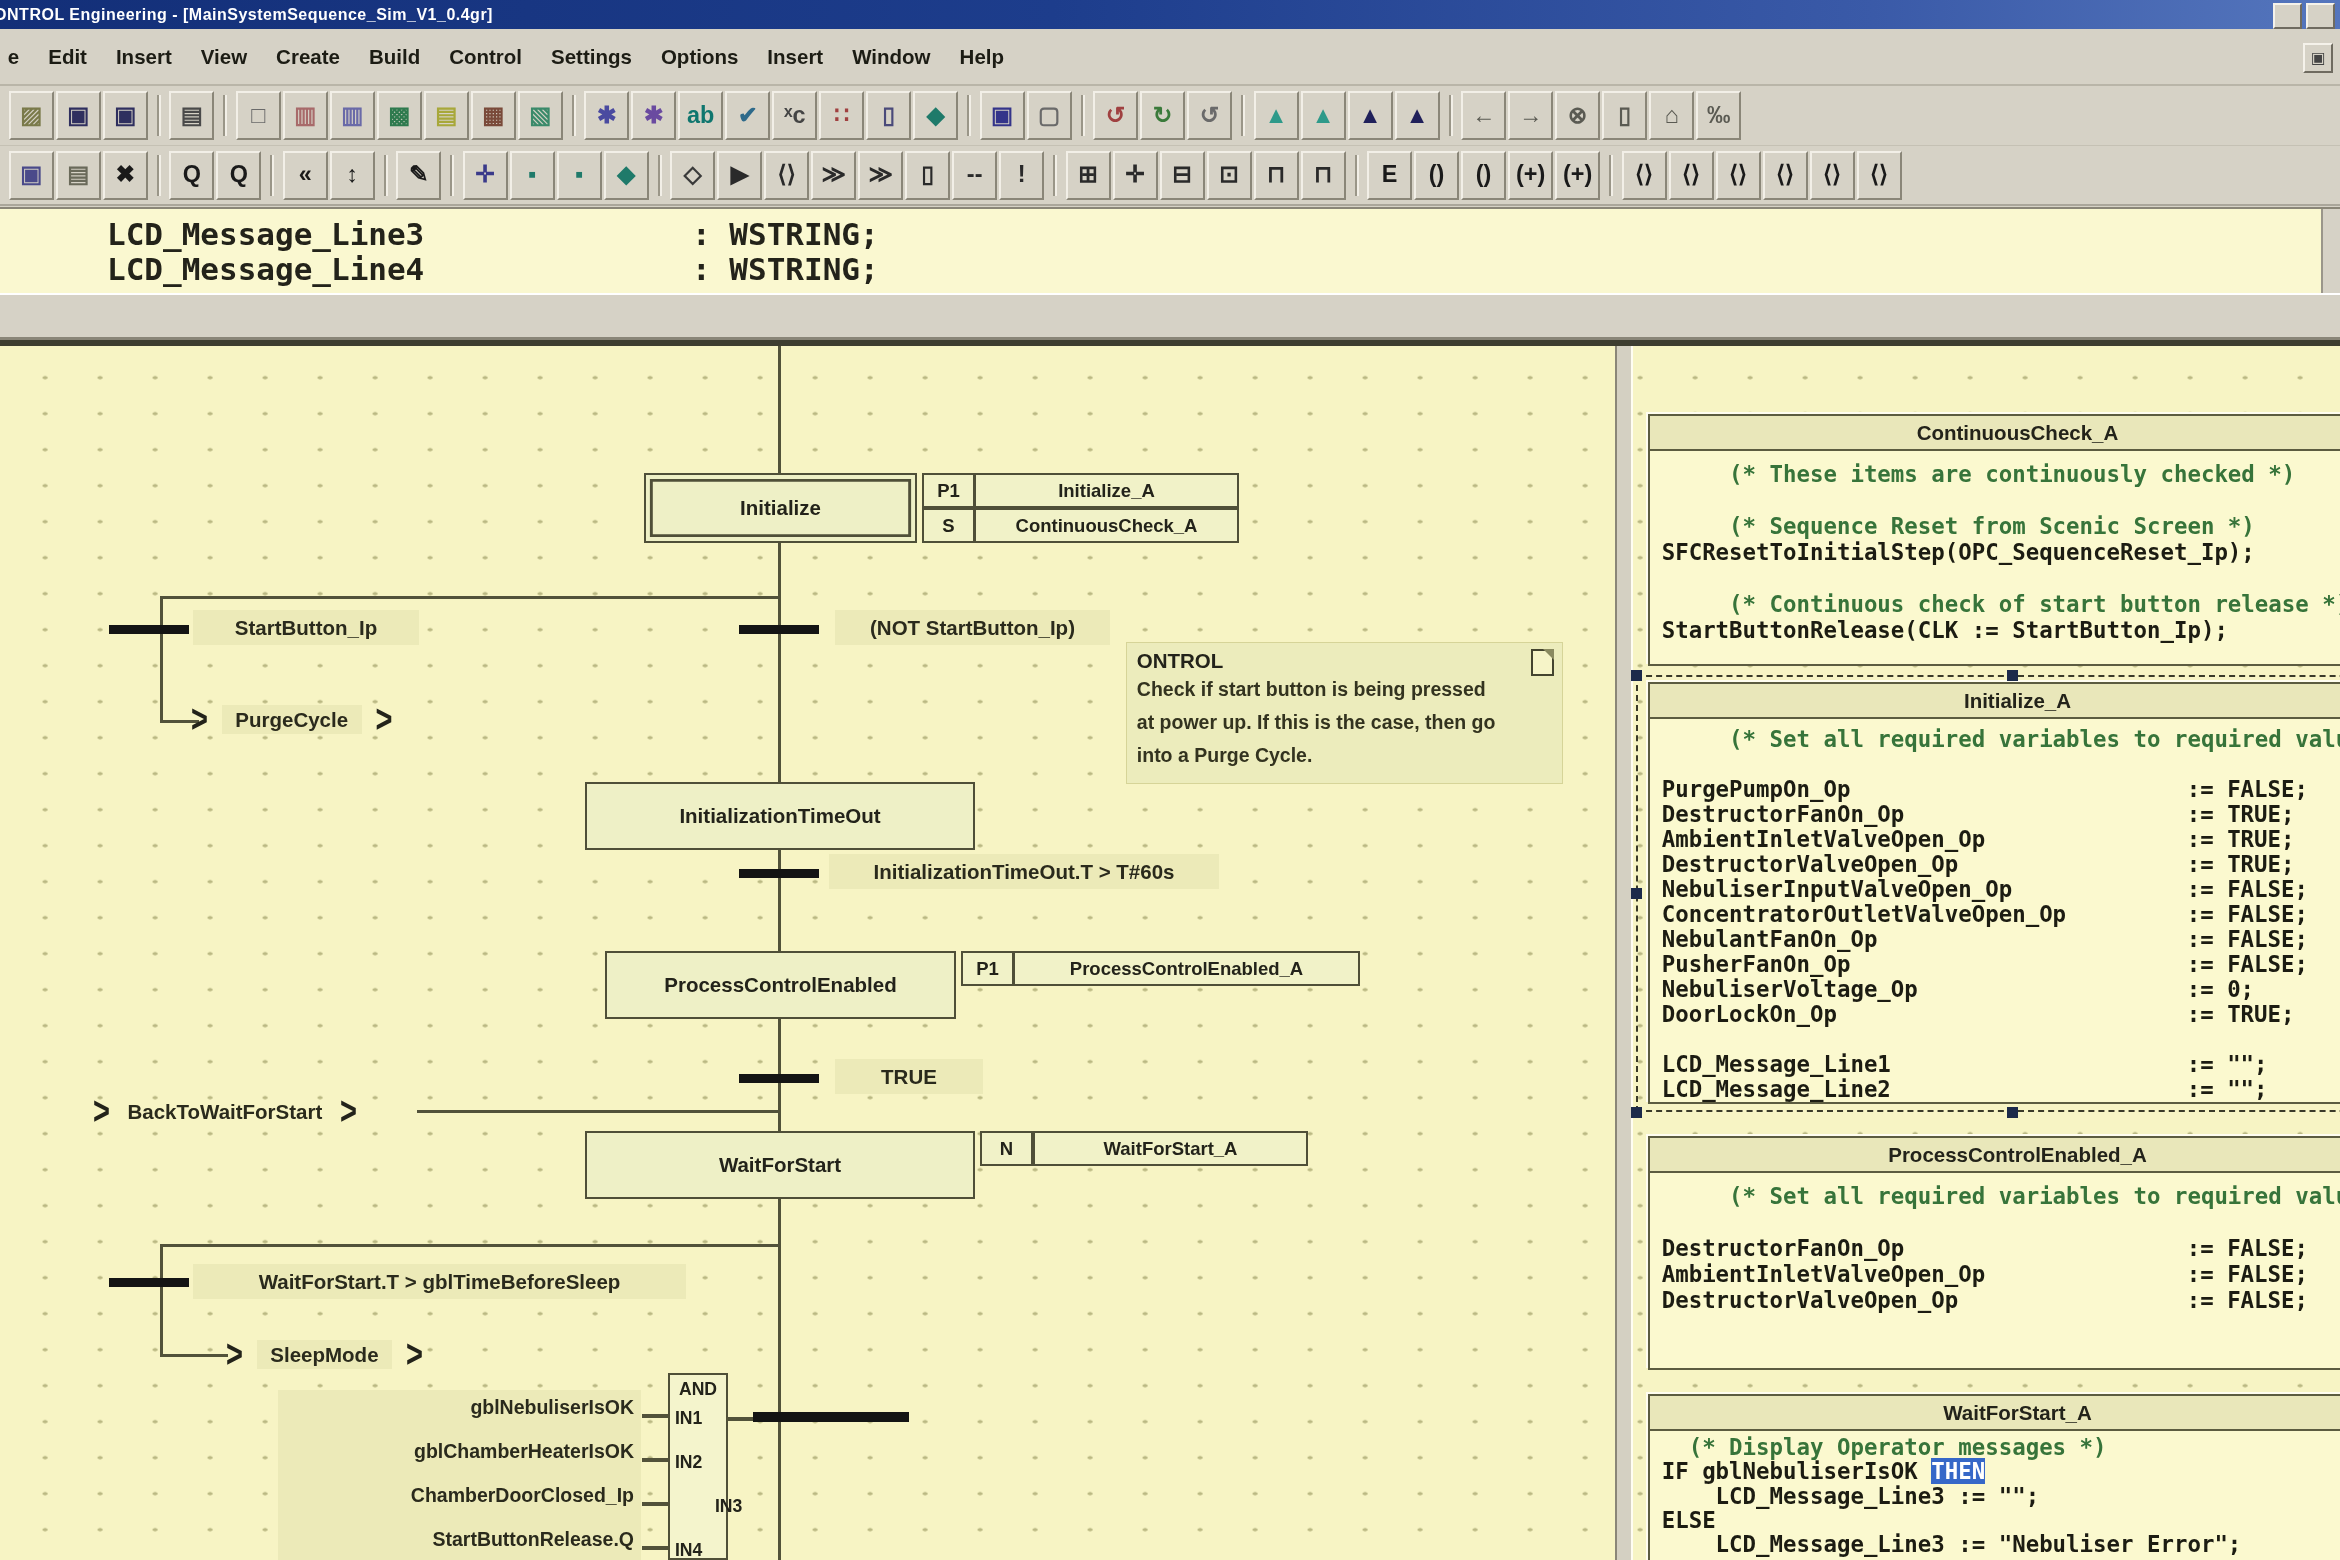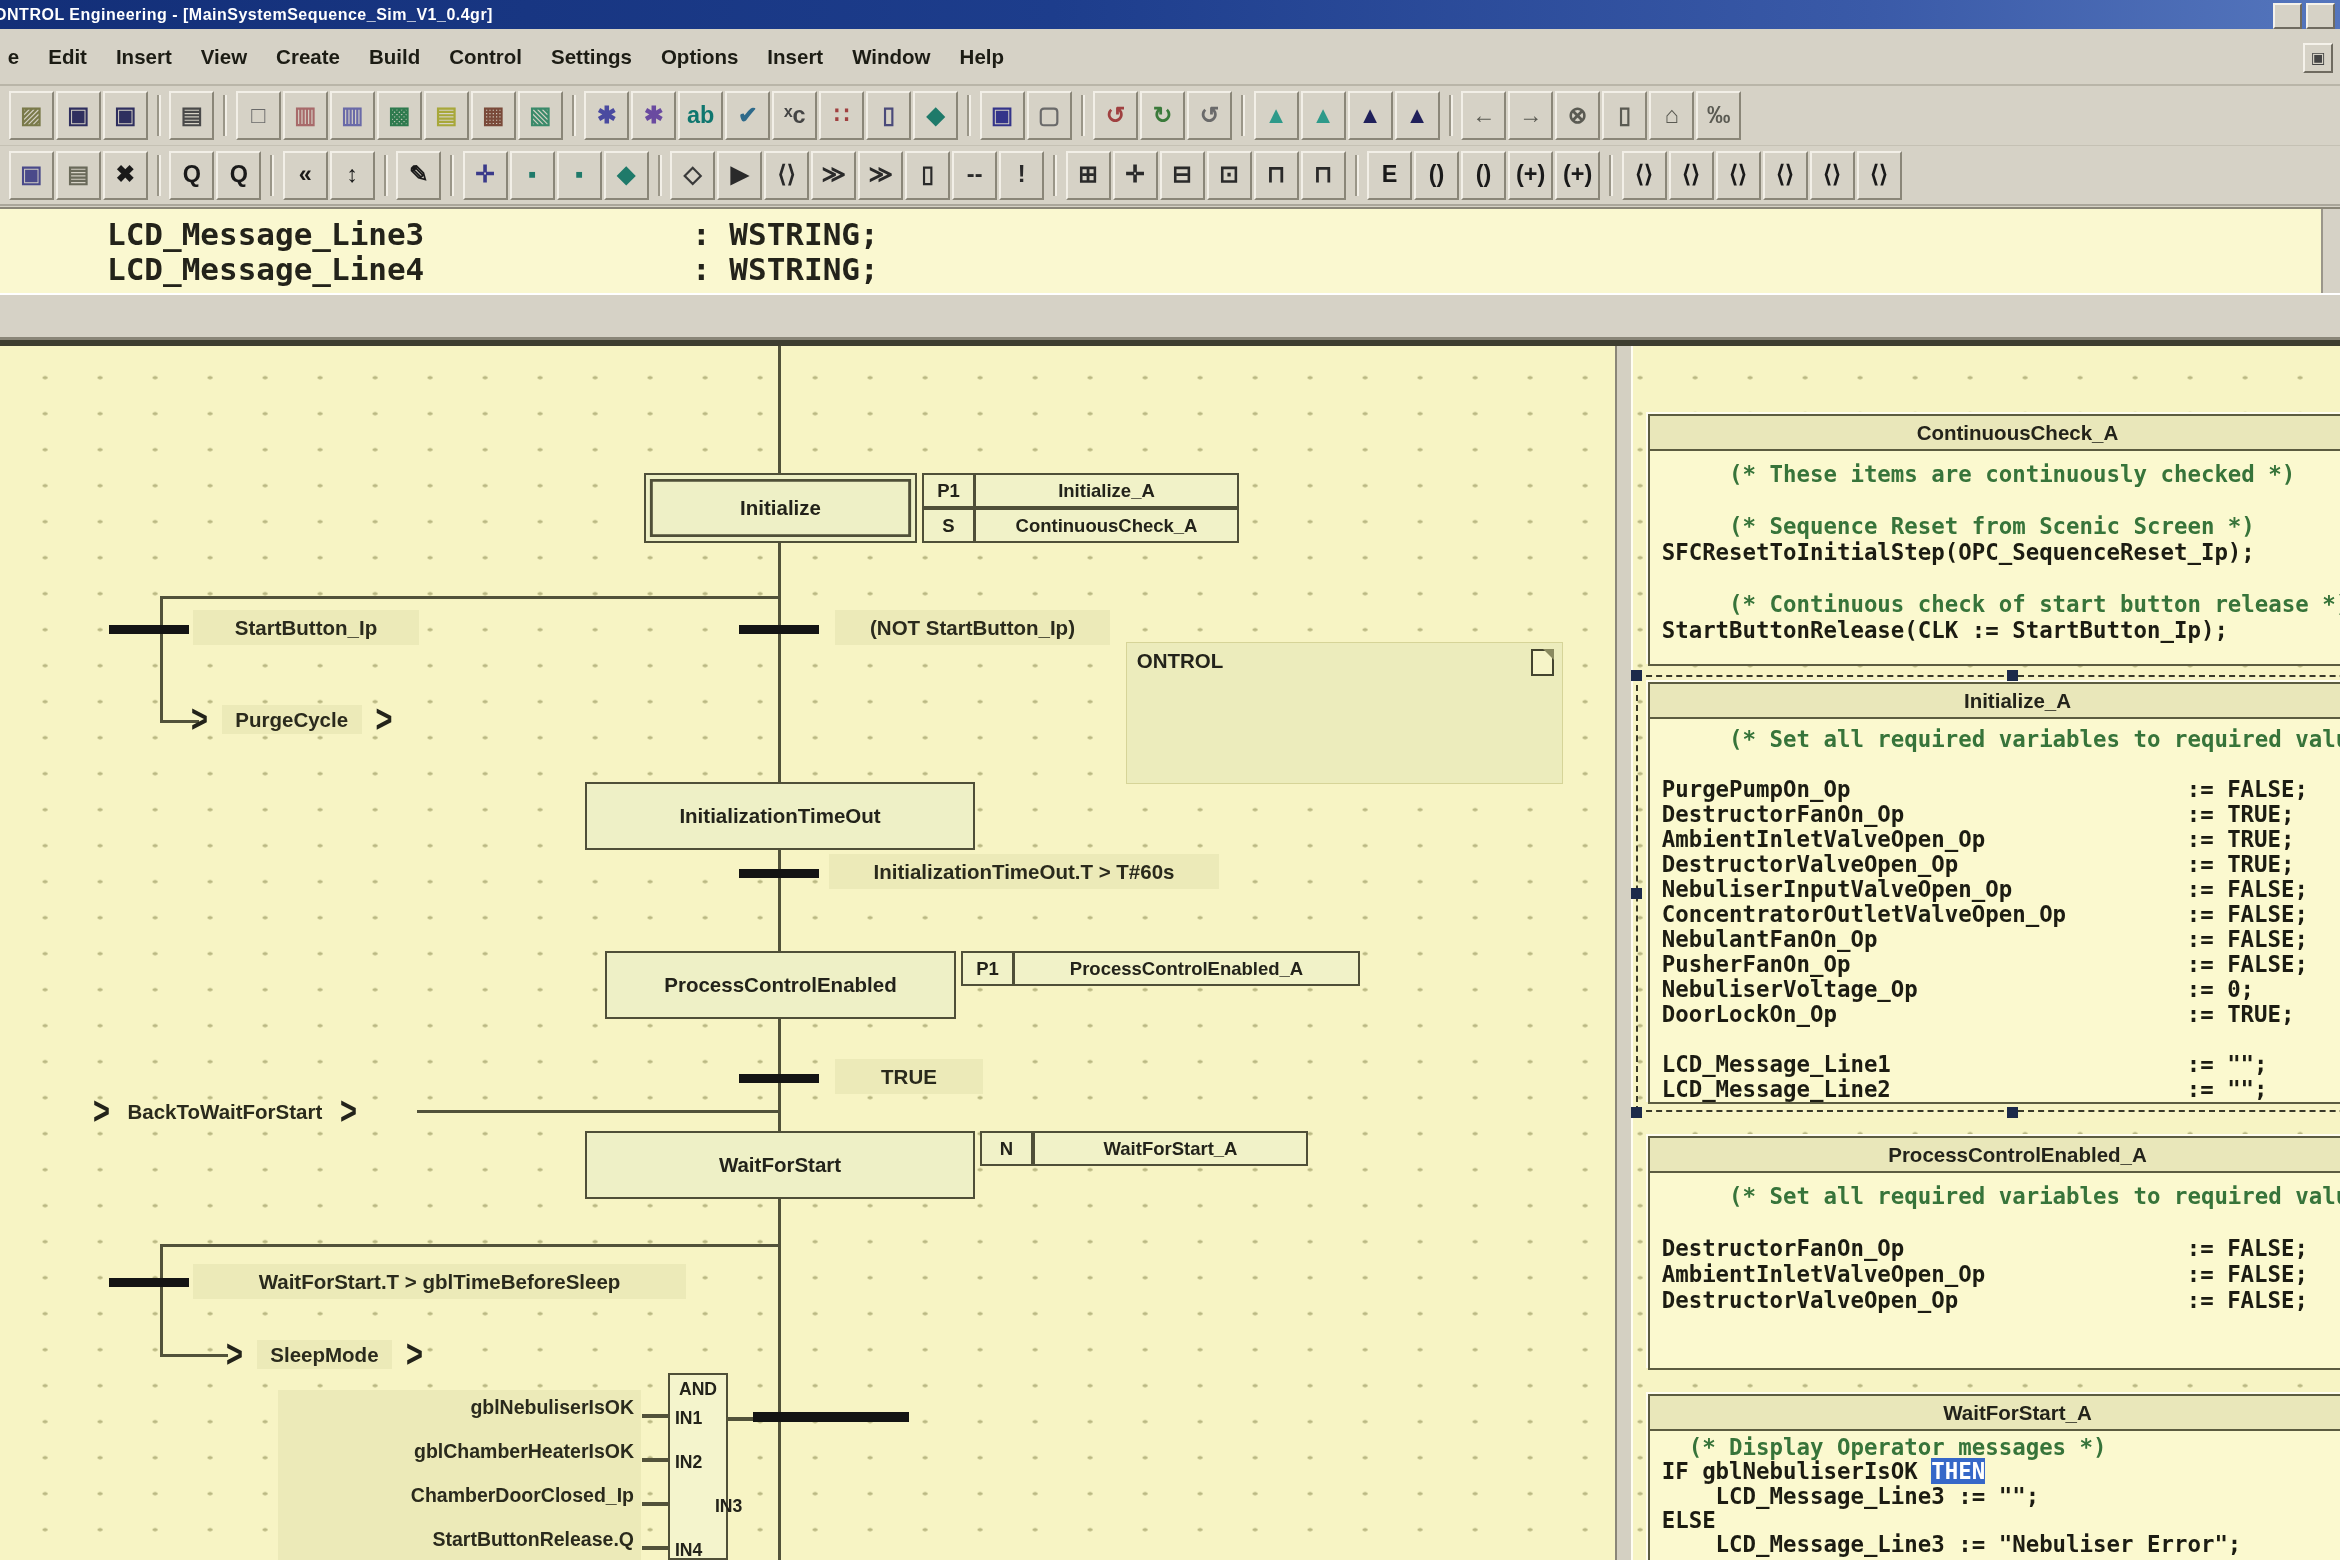--- a/index.html
+++ b/index.html
@@ -279,20 +279,25 @@
     </div>
 
     <div class="tbar" style="left:739px;top:279px;width:80px;height:8.8px;"></div>
     <div class="tlabel" style="left:835px;top:264px;width:275px;">
         <span>(NOT StartButton_Ip)</span>
       </div>
 
     <div class="commentbox">
       <div class="chead">ONTROL</div>
       <div class="noteicon"></div>
+      <div id="commentlines">
+          <div class="cline2">Check if start button is being pressed</div>
+          <div class="cline2">at power up. If this is the case, then go</div>
+          <div class="cline2">into a Purge Cycle.</div>
+        </div>
     </div>
 
     <div class="step" style="left:585px;top:436px;width:390px;height:68px;">
       <span>InitializationTimeOut</span>
     </div>
 
     <div class="tbar" style="left:739px;top:523px;width:80px;height:8.8px;"></div>
     <div class="tlabel" style="left:829px;top:508px;width:390px;">
         <span>InitializationTimeOut.T &gt; T#60s</span>
       </div>

